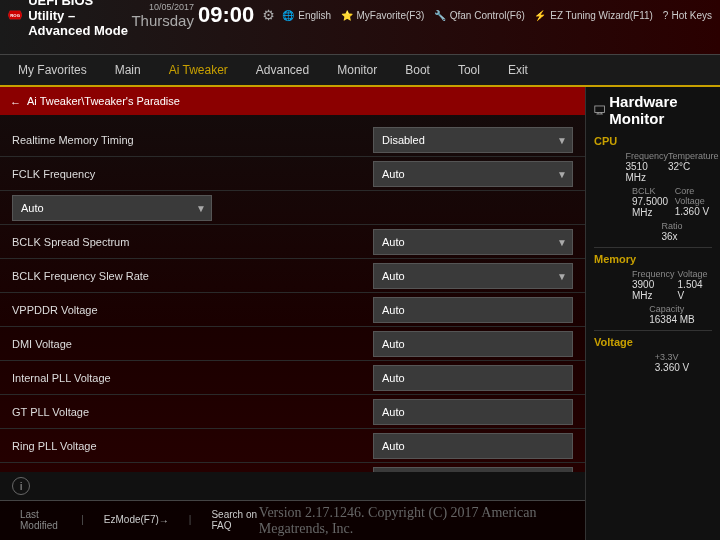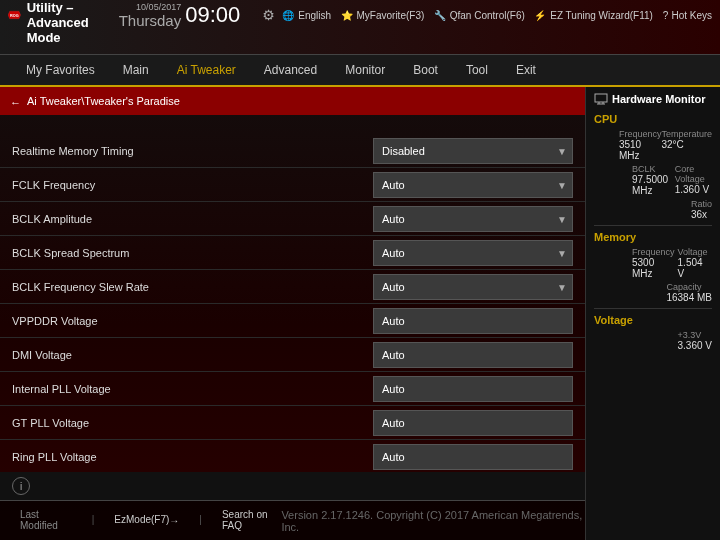--- a/index.html
+++ b/index.html
@@ -63,23 +63,23 @@
     }
 
     .header-title {
       color: #fff;
       font-size: 13px;
       font-weight: bold;
     }
 
     .header-time {
       font-size: 22px;
-      font-weight: normal;
+      font-weight: bold;
       color: #fff;
-      margin-right: 18px;
+      margin-right: 4px;
     }
 
     .header-nav {
       display: flex;
       align-items: center;
       gap: 10px;
       font-size: 10px;
       color: #ccc;
     }
 
@@ -90,21 +90,21 @@
       cursor: pointer;
     }
 
     
     .menubar {
       background: #1a1a1a;
       height: 32px;
       display: flex;
       align-items: center;
       border-bottom: 2px solid #c8a000;
-      padding: 0 12px;
+      padding: 0 4px;
     }
 
     .menu-item {
       padding: 6px 14px;
       font-size: 12px;
       color: #ccc;
       cursor: pointer;
       height: 32px;
       display: flex;
       align-items: center;
@@ -138,21 +138,21 @@
       align-items: center;
       padding: 0 10px;
       font-size: 11px;
       color: #fff;
       gap: 6px;
     }
 
     .settings-list {
       flex: 1;
       overflow-y: auto;
-      padding: 19px 0;
+      padding: 8px 0;
     }
 
     .settings-list::-webkit-scrollbar {
       width: 6px;
     }
     .settings-list::-webkit-scrollbar-track {
       background: #222;
     }
     .settings-list::-webkit-scrollbar-thumb {
       background: #555;
@@ -232,55 +232,56 @@
     }
 
     .footer-btn {
       color: #ccc;
       cursor: pointer;
       display: flex;
       align-items: center;
     }
 
     .footer-copyright {
-      font-size: 11px;
+      font-size: 14px;
       color: #666;
+      font-family: Liberation Serif, serif;
     }
 
     
     .right-panel {
       width: 135px;
       background: #111;
       border-left: 1px solid #333;
       padding: 6px 8px;
       font-size: 10px;
       overflow-y: auto;
     }
 
     .hw-header {
       display: flex;
       align-items: center;
       gap: 4px;
       color: #fff;
-      font-size: 11px;
+      font-size: 15px;
       font-weight: bold;
       margin-bottom: 8px;
     }
 
     .section-title {
       color: #c8a000;
       font-size: 11px;
       font-weight: bold;
       margin-bottom: 4px;
       margin-top: 4px;
     }
 
     .hw-row {
       display: flex;
-      justify-content: flex-end;
+      justify-content: center;
       margin-bottom: 3px;
       margin-left: 38px;
     }
 
     .hw-label {
       color: #888;
       font-size: 9px;
     }
 
     .hw-value {
@@ -408,21 +409,20 @@
           <span class="setting-label">FCLK Frequency</span>
           <div class="setting-control dropdown-wrapper">
             <select class="dropdown-select">
               <option>Auto</option>
             </select>
             <span class="dropdown-arrow">▼</span>
           </div>
         </div>
 
         <div class="setting-row">
-          <span class="setting-label">BCLK Amplitude</span>
           <div class="setting-control dropdown-wrapper">
             <select class="dropdown-select">
               <option>Auto</option>
             </select>
             <span class="dropdown-arrow">▼</span>
           </div>
         </div>
 
         <div class="setting-row">
           <span class="setting-label">BCLK Spread Spectrum</span>
@@ -547,21 +547,21 @@
           <div class="hw-value">36x</div>
         </div>
       </div>
 
       <hr class="hw-divider">
 
       <div class="section-title">Memory</div>
       <div class="hw-row">
         <div>
           <div class="hw-label">Frequency</div>
-          <div class="hw-value">5300 MHz</div>
+          <div class="hw-value">3900 MHz</div>
         </div>
         <div>
           <div class="hw-label">Voltage</div>
           <div class="hw-value">1.504 V</div>
         </div>
       </div>
       <div class="hw-row">
         <div>
           <div class="hw-label">Capacity</div>
           <div class="hw-value">16384 MB</div>

